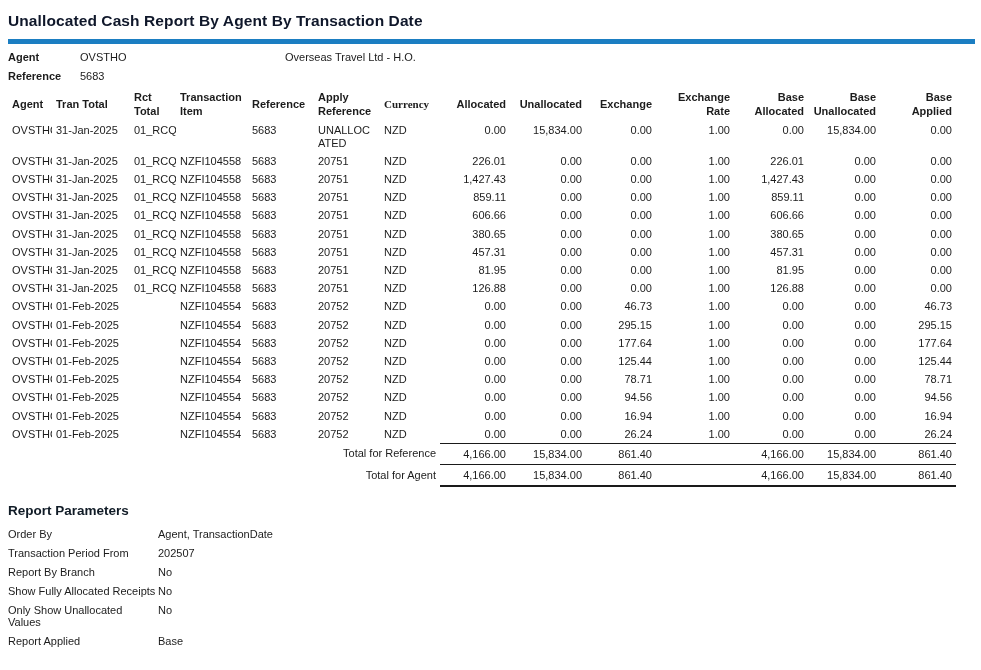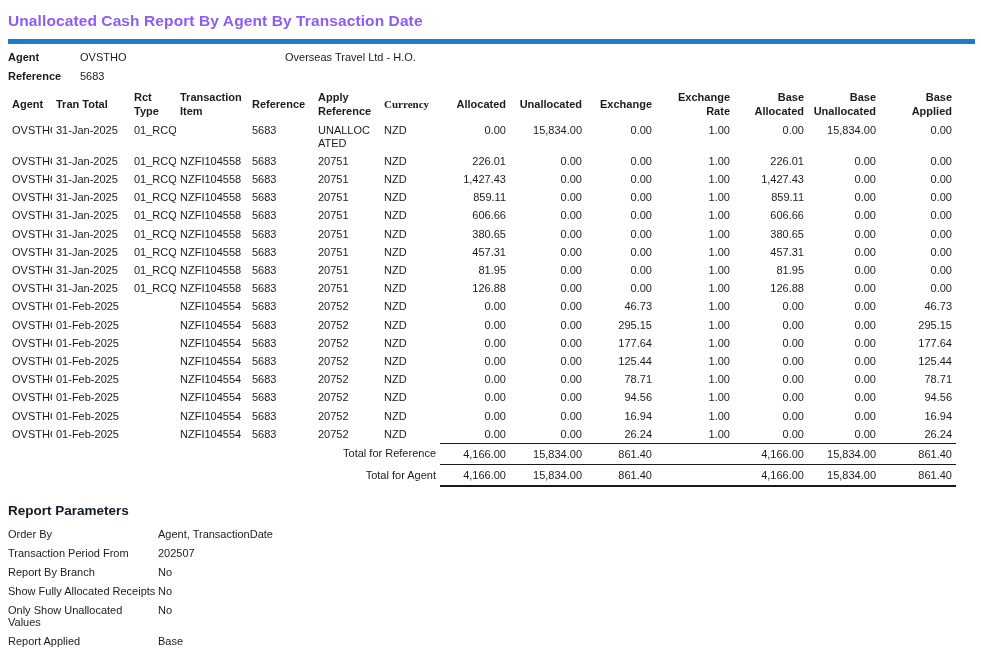--- a/index.html
+++ b/index.html
@@ -4,21 +4,21 @@
 <style>
   html,body{margin:0;padding:0;background:#ffffff;}
   body{
     width:981px;height:670px;overflow:hidden;
     font-family:"Liberation Sans",sans-serif;
     font-size:11px;color:#1c1c1c;
     -webkit-font-smoothing:antialiased;
   }
   .page{padding:8px 6px 0 8px;}
   .report-title{
-    font-size:15.5px;font-weight:bold;color:#8b5cf6;
+    font-size:15.5px;font-weight:bold;color:#0f172a;
     margin:4px 0 9px 0;letter-spacing:.1px;
   }
   .accent-rule{height:5px;width:967px;margin:0 0 7px 0;}
   .hdr-row{display:flex;margin:0 0 7px 0;align-items:baseline;}
   .hdr-label{width:72px;font-weight:bold;}
   .hdr-value{width:205px;}
   .hdr-company{}
   table.report{
     border-collapse:collapse;table-layout:fixed;
     margin-top:6px;width:948px;
@@ -78,21 +78,21 @@
         <col style="width: 70px;">
         <col style="width: 78px;">
         <col style="width: 74px;">
         <col style="width: 72px;">
         <col style="width: 76px;">
       </colgroup>
     <thead>
       <tr>
           <th style="text-align: left;">Agent</th>
           <th style="text-align: left;">Tran Total</th>
-          <th style="text-align: left;">Rct Type</th>
+          <th style="text-align: left;">Rct Total</th>
           <th style="text-align: left;">Transaction Item</th>
           <th style="text-align: left;">Reference</th>
           <th style="text-align: left;">Apply Reference</th>
           <th style="text-align: left; font-family: Liberation Serif, serif;">Currency</th>
           <th style="text-align: right;">Allocated</th>
           <th style="text-align: right;">Unallocated</th>
           <th style="text-align: right;">Exchange</th>
           <th style="text-align: right;">Exchange Rate</th>
           <th style="text-align: right;">Base Allocated</th>
           <th style="text-align: right;">Base Unallocated</th>

